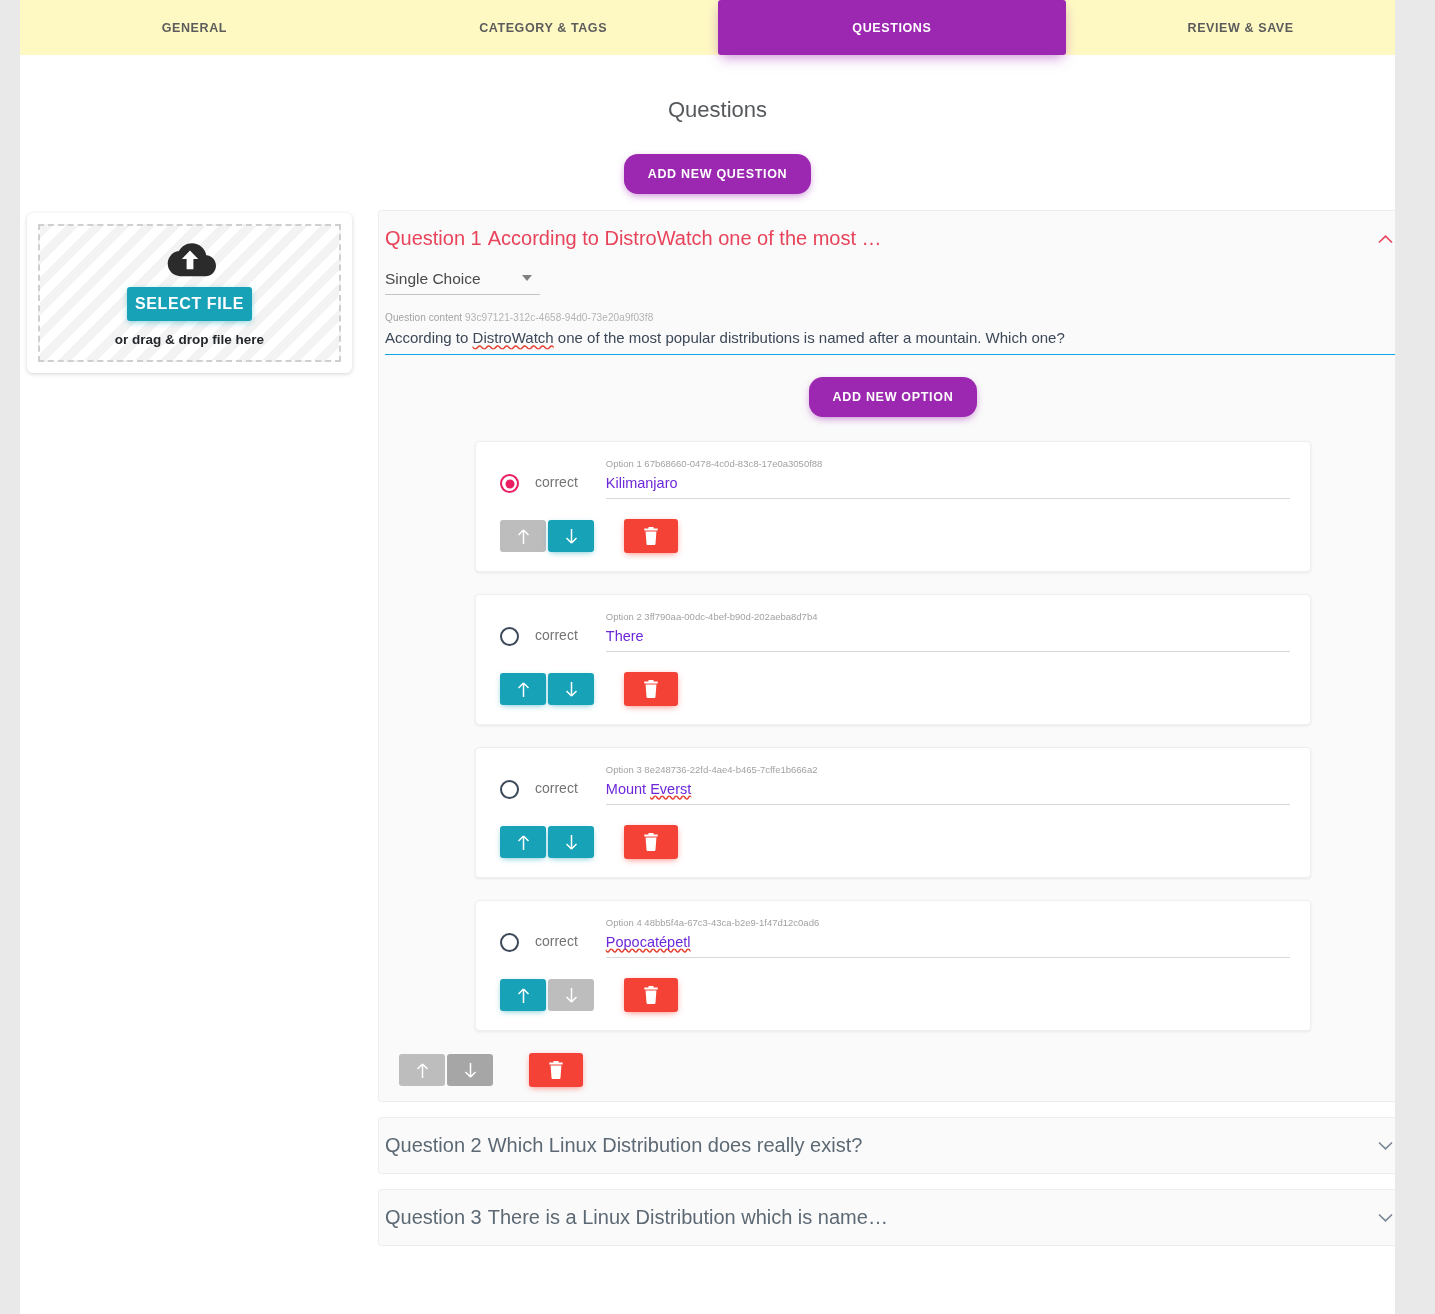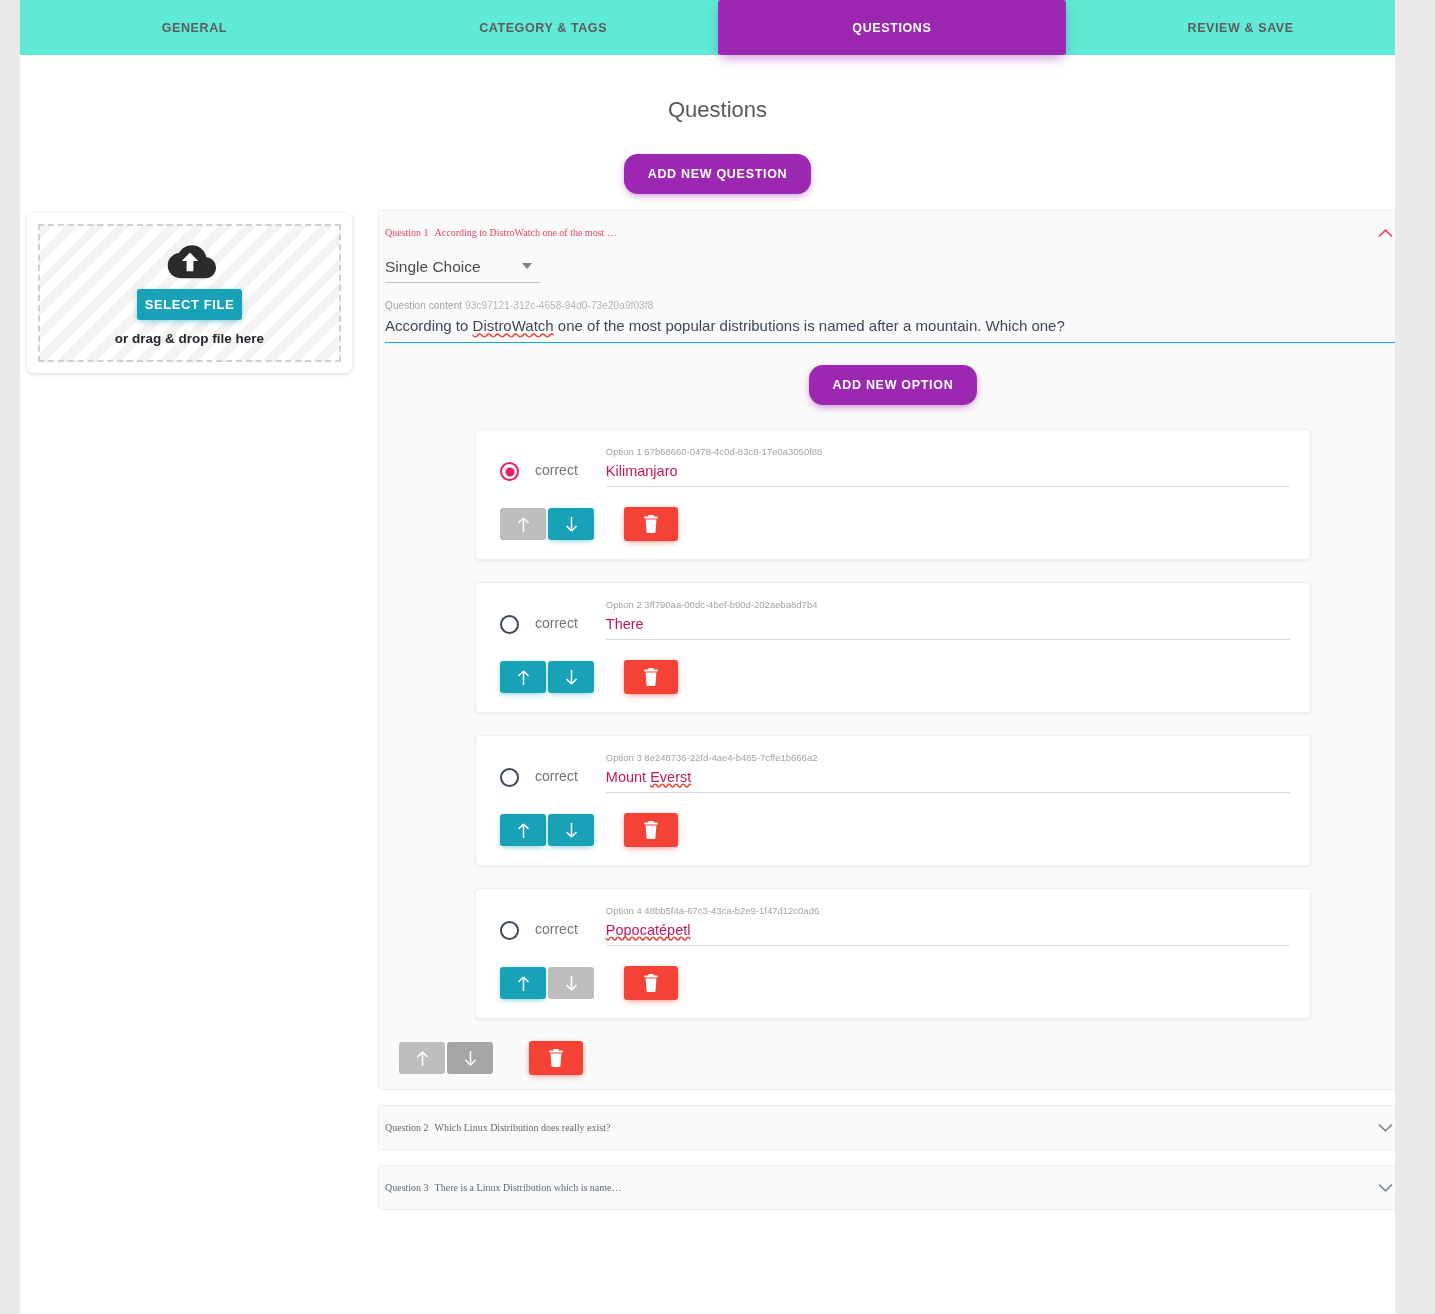--- a/index.html
+++ b/index.html
@@ -39,21 +39,21 @@
     top: 0;
     width: 14px;
     height: 0;
     background: #c2c2c2;
     border-radius: 7px;
   }
   
   .tabbar {
     position: relative;
     height: 55px;
-    background: #5eead4;
+    background: #fef9c3;
     display: flex;
     align-items: flex-start;
   }
   .tab {
     flex: 1 1 0;
     height: 55px;
     display: flex;
     align-items: center;
     justify-content: center;
     font-size: 12.5px;
@@ -132,21 +132,21 @@
     justify-content: center;
     cursor: pointer;
   }
   .cloud-icon { margin-bottom: 8px; }
   .btn-cyan-sm {
     background: #17a2b8;
     color: #fff;
     border: none;
     border-radius: 3px;
     padding: 8px 8px;
-    font-size: 13px;
+    font-size: 16px;
     font-weight: bold;
     letter-spacing: 0.6px;
     text-transform: uppercase;
     cursor: pointer;
     box-shadow: 0 2px 6px -1px rgba(23,162,184,0.55);
     font-family: "Liberation Sans", sans-serif;
   }
   .drop-text {
     margin-top: 11px;
     font-size: 13.5px;
@@ -168,23 +168,22 @@
     margin-bottom: 15px;
   }
   .q-header {
     display: flex;
     align-items: center;
     padding: 16px 20px 16px 6px;
     cursor: pointer;
     position: relative;
   }
   .q-header .q-label {
-    font-size: 10px;
+    font-size: 20px;
     color: #5c6974;
-    font-family: Liberation Serif, serif;
   }
   .q-header.expanded .q-label { color: #e8435a; }
   .q-num { margin-right: 6px; }
   .chev {
     position: absolute;
     right: 14px;
     top: 50%;
     transform: translateY(-50%);
     font-size: 15px;
     line-height: 1;
@@ -266,21 +265,21 @@
     color: #737373;
     flex: none;
   }
   .opt-fields { margin-left: 28px; flex: 1 1 auto; }
   .opt-tiny {
     font-size: 9.5px;
     color: #a2a2a2;
   }
   .opt-input {
     font-size: 14.5px;
-    color: #be185d;
+    color: #6d28d9;
     padding: 6px 0 7px 0;
     border-bottom: 1px solid #d8d8d8;
   }
   .opt-actions {
     display: flex;
     align-items: center;
     margin-top: 20px;
     margin-left: 4px;
   }
   .sq-btn {

